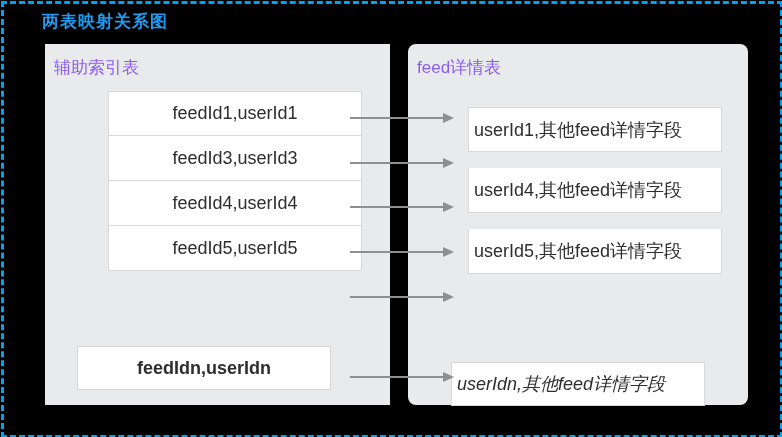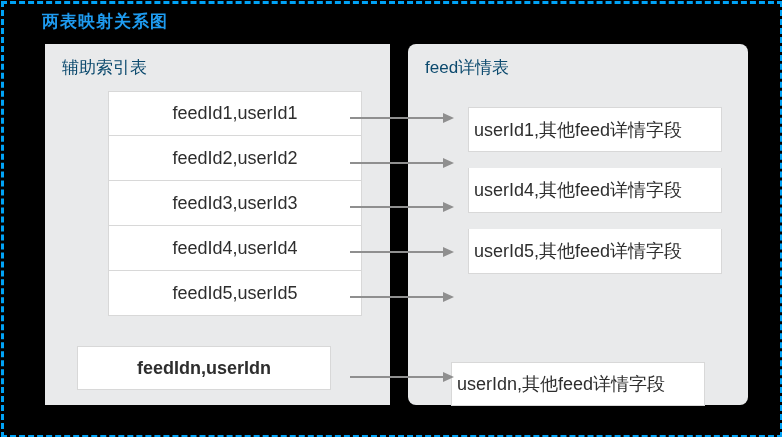--- a/index.html
+++ b/index.html
@@ -32,23 +32,23 @@
   .panel {
     position: absolute;
     top: 40px;
     height: 361px;
     background: #E9EAEB;
   }
   .panel-left  { left: 41px;  width: 345px; }
   .panel-right { left: 404px; width: 340px; border-radius: 8px; }
   .panel-header {
     position: absolute;
-    left: 17px; top: 12px;
+    left: 9px; top: 12px;
     font-size: 17px;
-    color: #0c4a6e;
+    color: #8b5cf6;
     white-space: nowrap;
   }
   .rows {
     position: absolute;
     top: 47px;
     width: 254px;
     padding-left: 17px;
   }
   .panel-left  .rows { left: 46px; }
   .panel-right .rows { left: 43px; }
@@ -81,21 +81,21 @@
     letter-spacing: 2px;
   }
   .panel-left  .ellipsis { left: 46px; }
   .panel-right .ellipsis { left: 43px; }
   .last-row-wrap {
     position: absolute;
     top: 302px;
     width: 254px;
   }
   .panel-left  .last-row-wrap { left: 32px; font-weight: bold; }
-  .panel-right .last-row-wrap { left: 43px; }
+  .panel-right .last-row-wrap { left: 43px; font-style: italic; }
   .last-row-wrap .row { height: 44px; }
 
   .arrow {
     position: absolute;
     left: 346px;
     width: 104px;
     height: 12px;
     margin-top: -6px;
   }
   .arrow-line {
@@ -123,21 +123,20 @@
 <body>
 
 <div class="frame">
 
   <div class="diagram-title">两表映射关系图</div>
 
   <div class="panel panel-left">
     <div class="panel-header">辅助索引表</div>
     <div class="rows">
       <div class="row">feedId1,userId1</div>
-      <div class="row">feedId2,userId2</div>
       <div class="row">feedId3,userId3</div>
       <div class="row">feedId4,userId4</div>
       <div class="row">feedId5,userId5</div>
     </div>
     <div class="ellipsis">......</div>
     <div class="last-row-wrap">
       <div class="row">feedIdn,userIdn</div>
     </div>
   </div>
 

